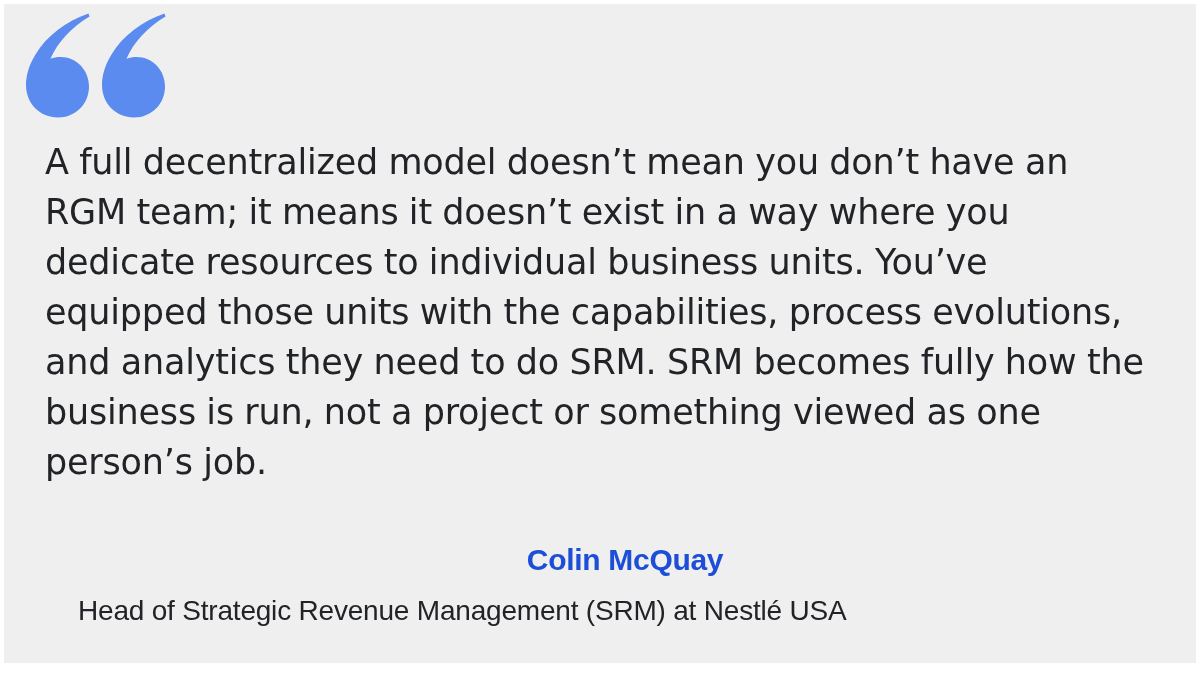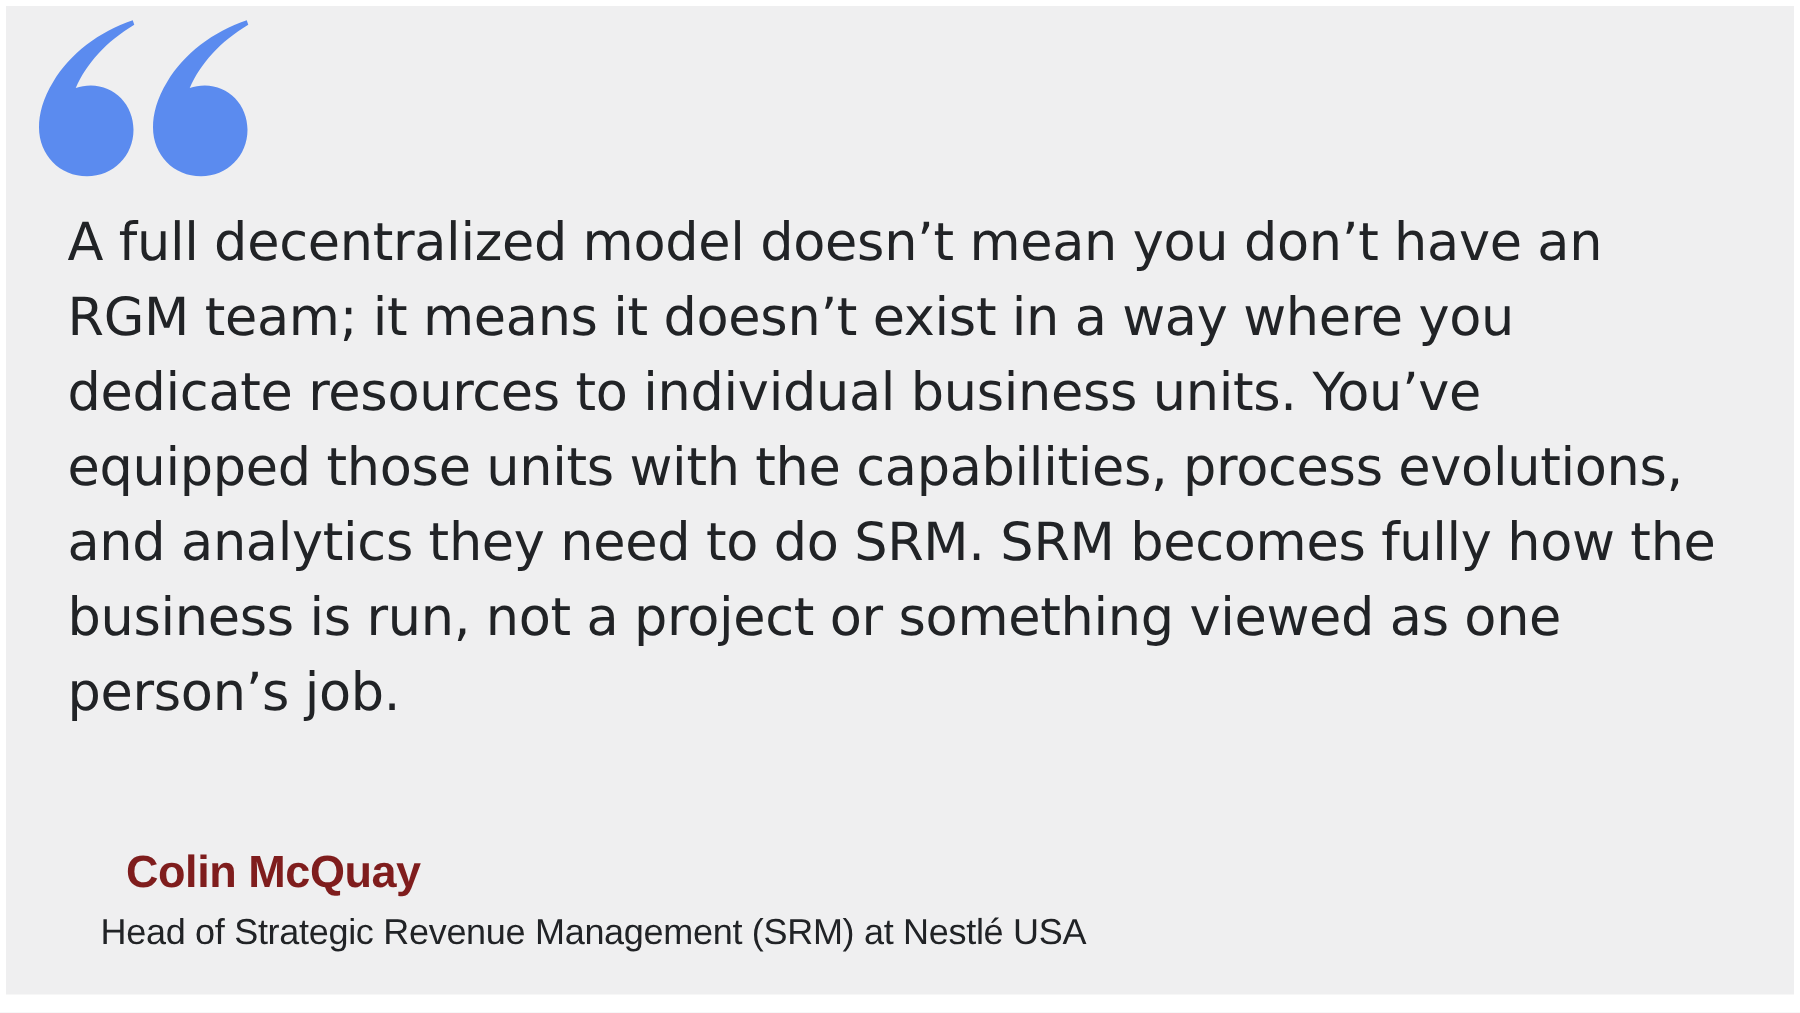--- a/index.html
+++ b/index.html
@@ -60,34 +60,35 @@
   .attribution {
     position: absolute;
     left: 62px;
     bottom: 20px;
     width: 1100px;
   }
   .attr-name {
     font-family: "Liberation Sans", sans-serif;
     font-size: 30px;
     font-weight: 700;
-    color: #7f1d1d;
+    color: #1d4ed8;
     line-height: 38px;
     letter-spacing: -0.3px;
     padding-left: 18px;
     margin: 0;
+    text-align: center;
   }
   .attr-title {
     font-family: "Liberation Sans", sans-serif;
-    font-size: 24px;
+    font-size: 28px;
     font-weight: 400;
     color: #212326;
     line-height: 40px;
     letter-spacing: -0.2px;
-    margin: 1px;
+    margin: 12px;
   }
 </style>
 </head>
 <body>
 
 <div class="quote-card">
 
   <div class="quote-mark">
     <svg viewBox="0 0 150 106" xmlns="http://www.w3.org/2000/svg" aria-hidden="true">
       <path d="M62.5 1.5 C40 9 20.5 24 9.5 42.5 C2.5 54 0 64 0 73 C0 91.5 14 105.5 32 105.5 C49.5 105.5 63 92 63 74.5 C63 58 50.5 45 34.5 45 C31 45 27.5 45.6 24.5 46.7 C31.5 30.5 45 15.5 63.5 4.5 Z" fill="#5b8bef" transform="translate(6,0)"></path>

